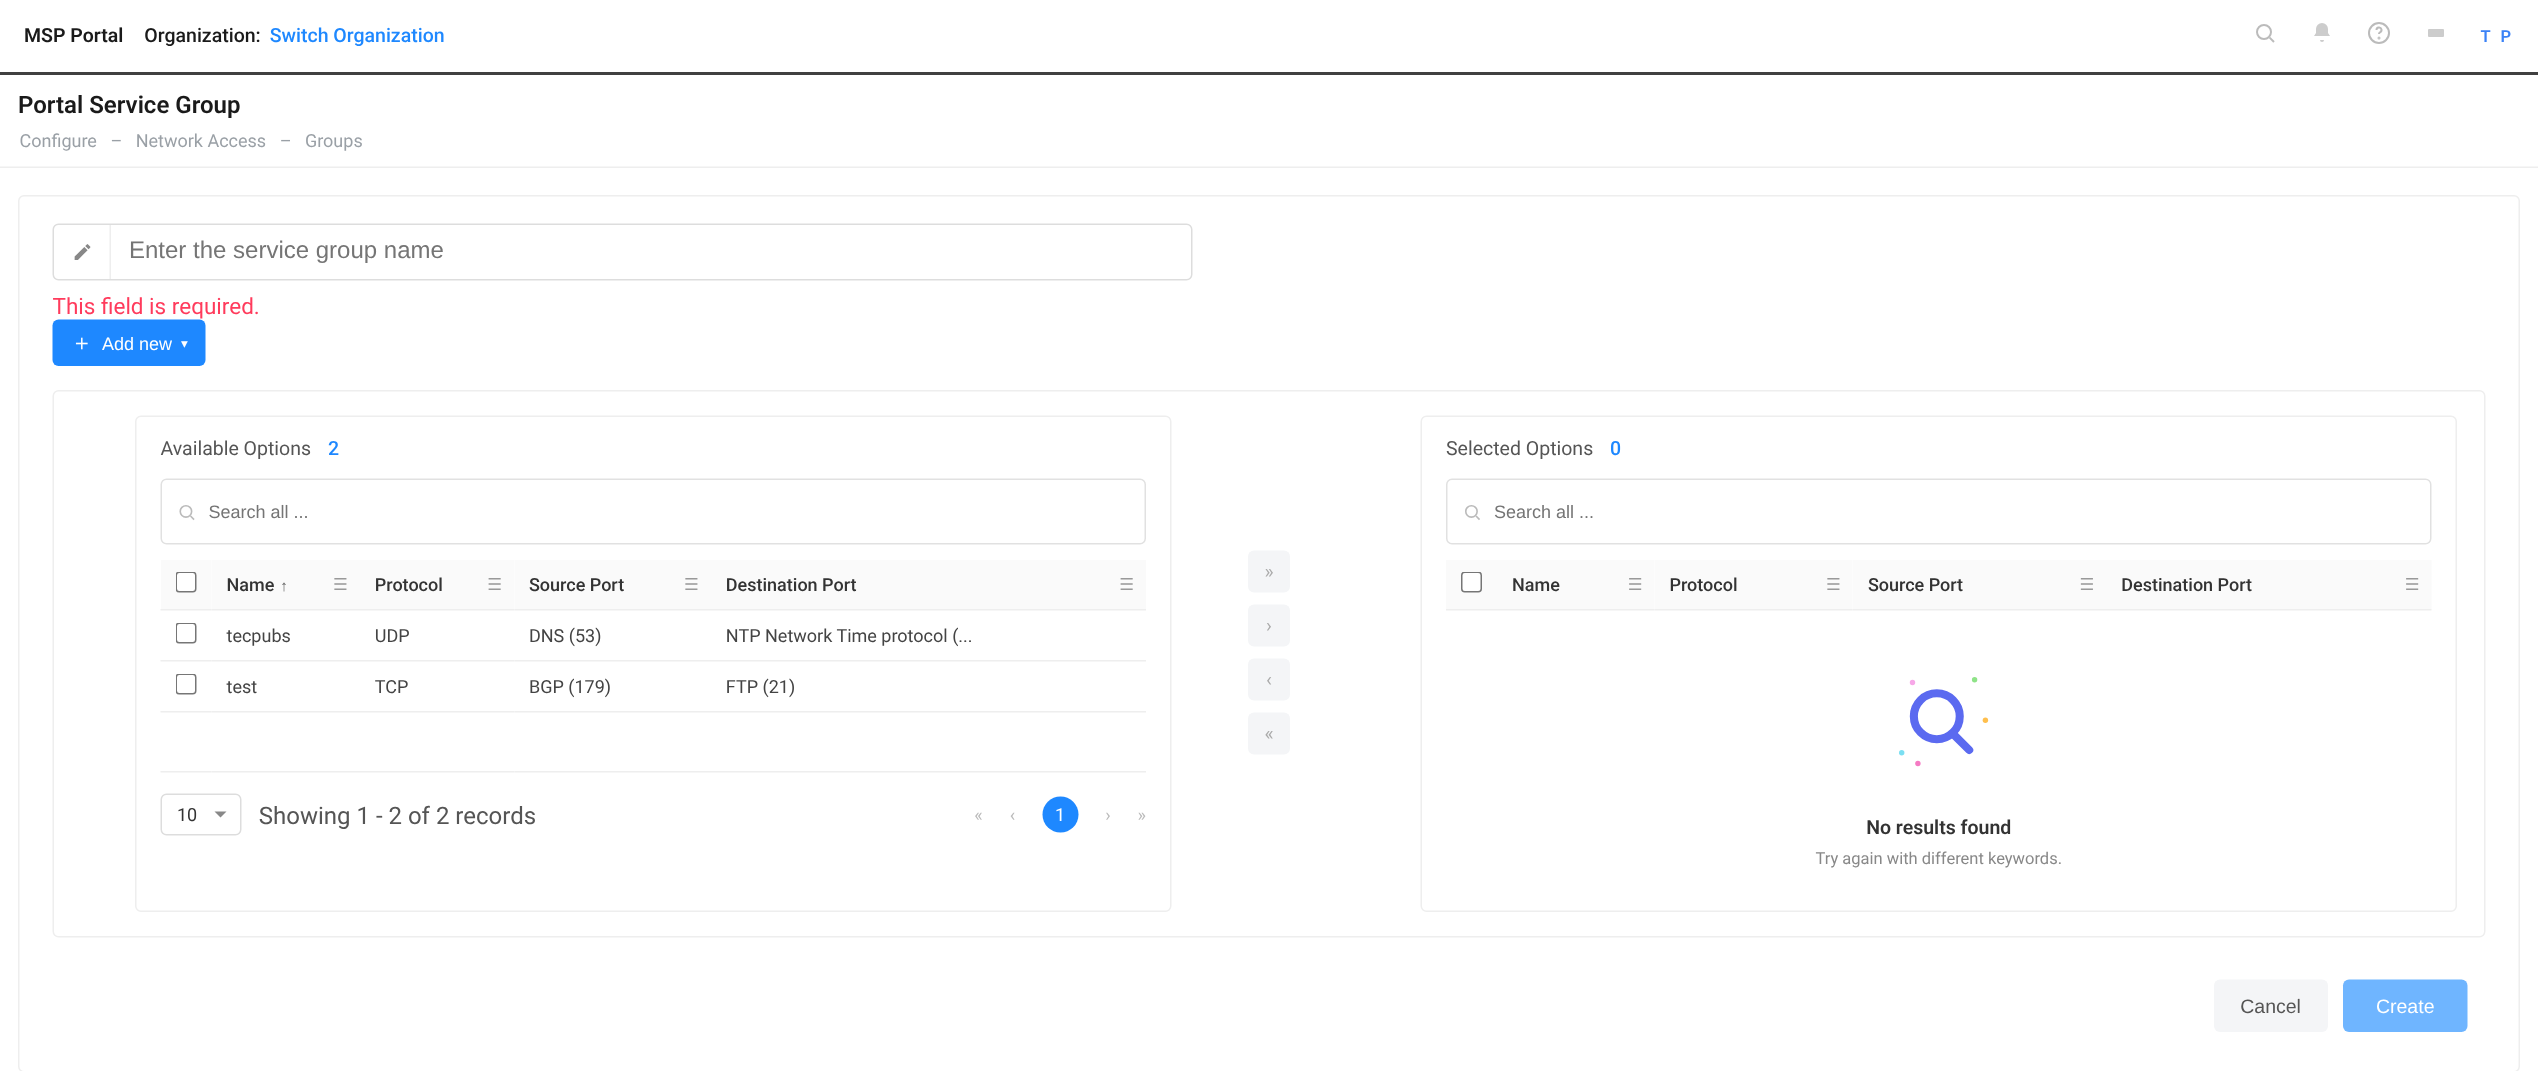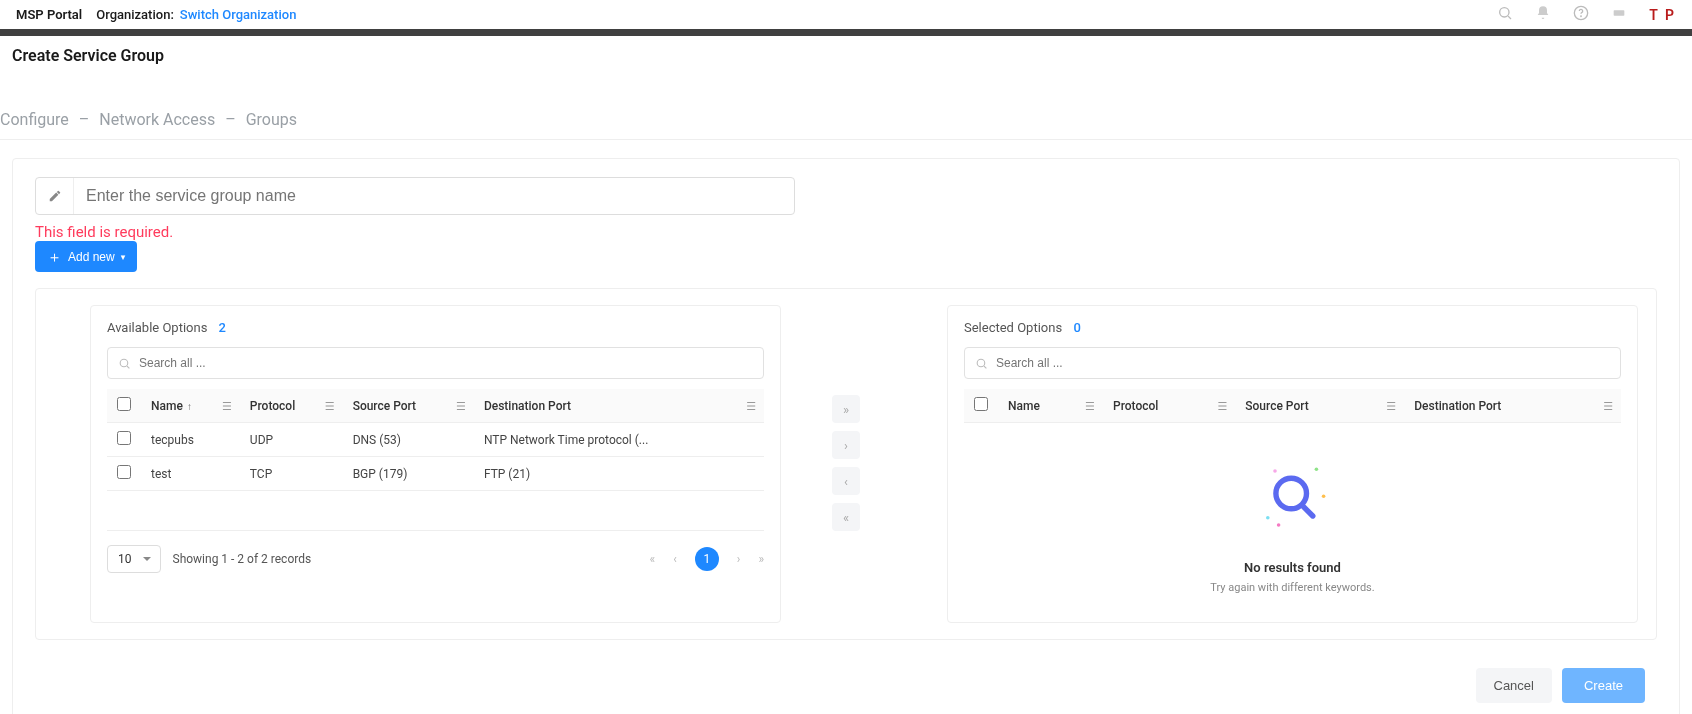--- a/index.html
+++ b/index.html
@@ -1,28 +1,28 @@
 <!DOCTYPE html>
 <html><head>
 <meta charset="utf-8">
 <style>
   * { box-sizing: border-box; margin: 0; padding: 0; }
   body { font-family: -apple-system, BlinkMacSystemFont, "Segoe UI", Roboto, Arial, sans-serif; font-size: 13px; color: #333; background: #fff; }
   
-  .topbar { display: flex; align-items: center; padding: 8px 16px; border-bottom: 7px solid #404040; height: 36px; }
+  .topbar { display: flex; align-items: center; padding: 8px 16px; border-bottom: 2px solid #404040; height: 50px; }
   .brand { font-weight: 600; color: #1a1a1a; margin-right: 14px; }
   .org-label { color: #1a1a1a; font-weight: 500; margin-right: 6px; }
   .org-link { color: #1e88ff; cursor: pointer; font-weight: 500; }
   .topbar-right { margin-left: auto; display: flex; align-items: center; gap: 22px; }
   .top-icon { width: 16px; height: 16px; color: #bbb; }
-  .avatar-badge { color: #b91c1c; font-weight: 600; letter-spacing: 2px; font-size: 14px; }
+  .avatar-badge { color: #3b82f6; font-weight: 600; letter-spacing: 2px; font-size: 11px; }
   
   .subheader { padding: 10px 12px 4px; }
   .page-title { font-size: 16px; font-weight: 600; color: #1a1a1a; }
-  .breadcrumb { padding: 4px 0 10px; font-size: 16px; color: #9aa0a6; border-bottom: 1px solid #eee; margin-top: 37px; }
+  .breadcrumb { padding: 4px 13px 10px; font-size: 12px; color: #9aa0a6; border-bottom: 1px solid #eee; }
   .breadcrumb span.sep { margin: 0 6px; color: #9aa0a6; }
   
   .content { padding: 18px 12px 10px; }
   .card { border: 1px solid #eee; border-radius: 4px; padding: 18px 22px 10px; background: #fff; }
   
   .field-label { font-size: 13px; color: #333; margin-bottom: 8px; }
   .input-wrap { display: flex; align-items: center; border: 1px solid #ddd; border-radius: 4px; height: 38px; width: 760px; max-width: 100%; }
   .input-icon-box { width: 38px; height: 100%; display: flex; align-items: center; justify-content: center; border-right: 1px solid #eee; color: #888; }
   .input-wrap input { flex: 1; border: none; outline: none; padding: 0 12px; font-size: 16px; color: #555; background: transparent; }
   .err { color: #ff3b5c; font-size: 15px; margin-top: 8px; }
@@ -32,35 +32,35 @@
   .btn-primary .plus { font-size: 15px; line-height: 1; }
   
   .dual { display: flex; gap: 0; margin-top: 16px; border: 1px solid #eee; border-radius: 4px; padding: 16px 18px; }
   .panel { flex: 1; border: 1px solid #eee; border-radius: 4px; padding: 14px 16px 18px; min-height: 300px; margin-left: 36px; }
   .transfer-col { width: 130px; display: flex; flex-direction: column; align-items: center; justify-content: flex-start; padding-top: 90px; gap: 8px; }
   .tbtn { width: 28px; height: 28px; background: #f4f5f7; border-radius: 4px; display: flex; align-items: center; justify-content: center; color: #aaa; cursor: pointer; }
   
   .panel-title { font-size: 13px; color: #555; margin-bottom: 12px; }
   .panel-title .count { color: #1e88ff; margin-left: 8px; font-weight: 500; }
   
-  .search-box { display: flex; align-items: center; border: 1px solid #e1e1e1; border-radius: 4px; height: 32px; padding: 0 10px; margin-bottom: 10px; color: #bbb; }
+  .search-box { display: flex; align-items: center; border: 1px solid #e1e1e1; border-radius: 4px; height: 44px; padding: 0 10px; margin-bottom: 10px; color: #bbb; }
   .search-box input { border: none; outline: none; flex: 1; font-size: 12px; margin-left: 8px; color: #555; background: transparent; }
   
   table { width: 100%; border-collapse: collapse; font-size: 12px; }
   th, td { text-align: left; padding: 8px 10px; border-bottom: 1px solid #eee; }
   th { color: #333; font-weight: 500; background: #fafafa; position: relative; }
   .th-menu { position: absolute; right: 8px; top: 50%; transform: translateY(-50%); color: #999; font-size: 11px; cursor: pointer; }
   .sort-arrow { margin-left: 4px; font-size: 10px; color: #666; }
   td { color: #444; }
   .chk { width: 14px; height: 14px; }
   
   .pager { display: flex; align-items: center; margin-top: 14px; gap: 12px; }
   .page-size { border: 1px solid #ddd; border-radius: 4px; padding: 6px 28px 6px 10px; font-size: 12px; position: relative; cursor: pointer; }
   .page-size::after { content: ""; position: absolute; right: 9px; top: 50%; transform: translateY(-50%); border-left: 4px solid transparent; border-right: 4px solid transparent; border-top: 4px solid #888; }
-  .pager-info { font-size: 12px; color: #555; }
+  .pager-info { font-size: 16px; color: #555; }
   .pager-nav { margin-left: auto; display: flex; align-items: center; gap: 18px; color: #bbb; }
   .pg-btn { cursor: pointer; font-size: 12px; }
   .pg-current { width: 24px; height: 24px; border-radius: 50%; background: #1e88ff; color: #fff; display: flex; align-items: center; justify-content: center; font-size: 12px; }
   
   .empty { text-align: center; padding: 30px 0 10px; }
   .empty svg { margin-bottom: 14px; }
   .empty-title { font-size: 13px; font-weight: 600; color: #333; margin-bottom: 6px; }
   .empty-sub { font-size: 11px; color: #888; }
   
   .footer { display: flex; justify-content: flex-end; gap: 10px; padding: 28px 12px 16px; }
@@ -98,21 +98,21 @@
     <span>
       <svg class="top-icon" viewBox="0 0 24 24" fill="#ccc">
           <rect x="4" y="8" width="16" height="8" rx="1"></rect>
         </svg>
     </span>
     <span class="avatar-badge">T P</span>
   </div>
 </div>
 
 <div class="subheader">
-  <div class="page-title">Create Service Group</div>
+  <div class="page-title">Portal Service Group</div>
 </div>
 <div class="breadcrumb">
   <span>Configure</span>
   <span class="sep">–</span>
   <span>Network Access</span>
   <span class="sep">–</span>
   <span>Groups</span>
 </div>
 
 <div class="content">

